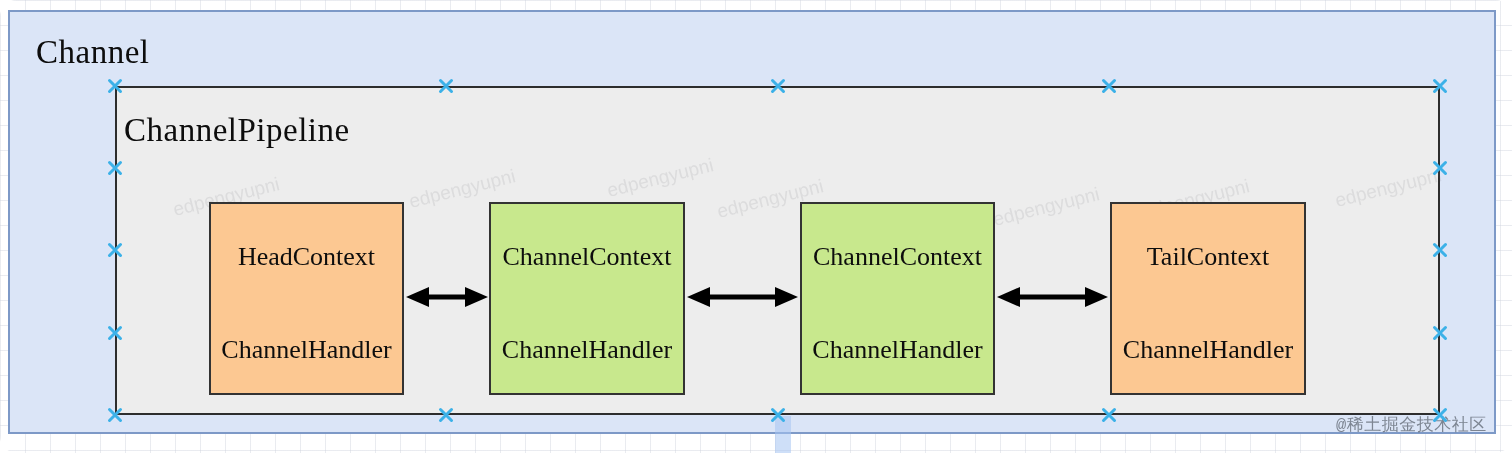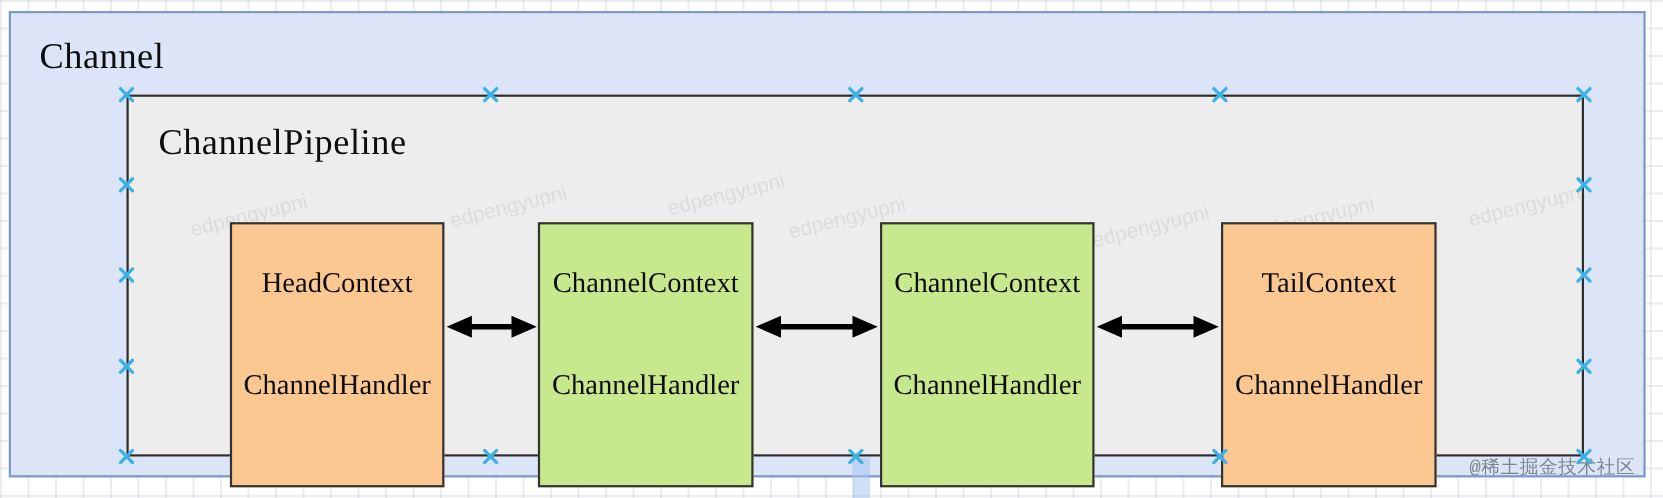--- a/index.html
+++ b/index.html
@@ -6,39 +6,40 @@
   .stage{
     position:relative;
     width:1512px;height:453px;
     overflow:hidden;
     background-color:#ffffff;
     background-image:
       linear-gradient(to right, rgba(208,212,222,0.45) 1.5px, transparent 1.5px),
       linear-gradient(to bottom, rgba(208,212,222,0.45) 1.5px, transparent 1.5px);
     background-size:25px 25px;
     font-family:"Liberation Serif","DejaVu Serif",serif;
+    border-radius:17px;
   }
   .channel-box{
     position:absolute;left:8px;top:10px;width:1488px;height:424px;
     background:#dbe5f7;border:2px solid #7d99c7;box-sizing:border-box;
   }
   .channel-label{
     position:absolute;left:36px;top:34px;
     font-size:33px;color:#0d0d0d;letter-spacing:0.5px;
   }
   .pipeline-box{
     position:absolute;left:115px;top:86px;width:1325px;height:329px;
     background:#ededed;border:2px solid #2d2d2d;box-sizing:border-box;
   }
   .pipeline-label{
-    position:absolute;left:144px;top:112px;
+    position:absolute;left:124px;top:112px;
     font-size:33px;color:#0d0d0d;letter-spacing:0.5px;
   }
   .node{
-    position:absolute;top:202px;height:241px;
+    position:absolute;top:202px;height:193px;
     border:2px solid #333333;box-sizing:border-box;z-index:2;
   }
   .node .title,.node .subtitle{
     position:absolute;left:0;width:100%;text-align:center;
     font-size:26px;color:#0d0d0d;white-space:nowrap;
   }
   .node .title{top:38px;}
   .node .subtitle{top:131px;}
   .arrow{position:absolute;top:275px;height:44px;z-index:3;}
   .handle{position:absolute;width:16px;height:16px;z-index:6;cursor:move;}

